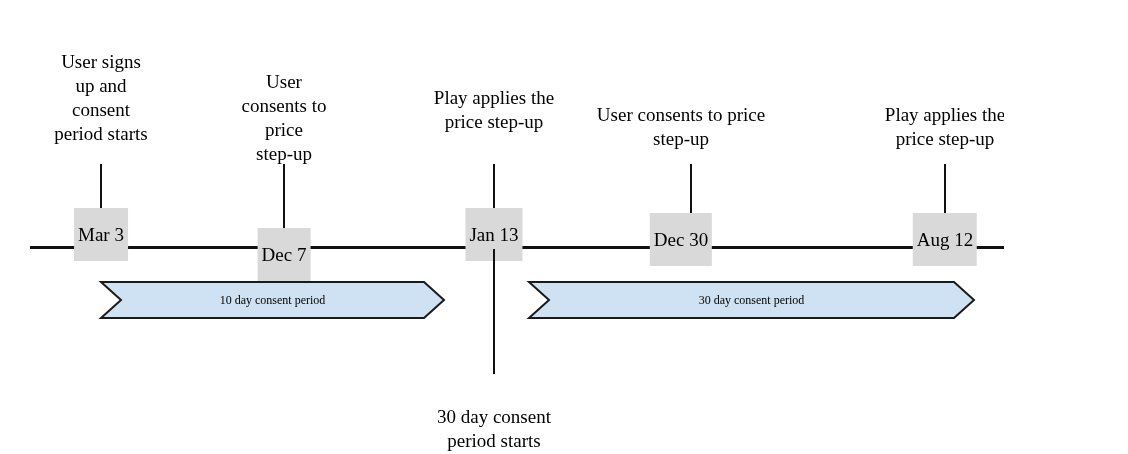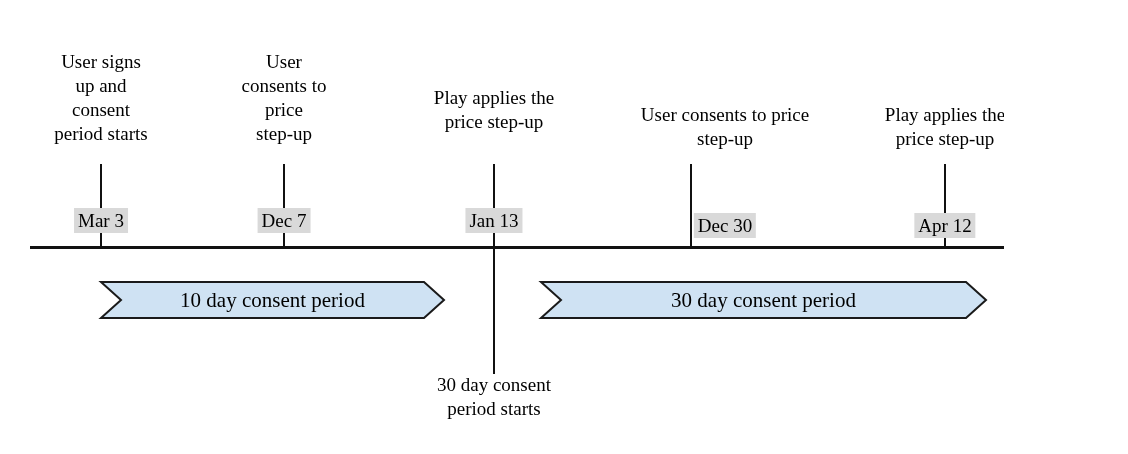--- a/index.html
+++ b/index.html
@@ -54,62 +54,63 @@
   }
   
   .note {
     position: absolute;
     transform: translateX(-50%);
     width: max-content;
     text-align: center;
     font-size: 19px;
     line-height: 24px;
     white-space: pre-line;
+    margin-top: 32px;
   }
   
   .date-label {
     position: absolute;
     transform: translateX(-50%);
     background: #d9d9d9;
     font-size: 19px;
     line-height: 23px;
-    padding: 1px 4px;
+    padding: 15px 4px;
     white-space: nowrap;
   }
   
   .banner {
     position: absolute;
     top: 281px;
     height: 38px;
   }
   .banner svg {
     position: absolute;
     left: 0;
     top: 0;
     overflow: visible;
   }
   .banner .banner-label {
     position: absolute;
     inset: 0;
     display: flex;
     align-items: center;
     justify-content: center;
-    font-size: 21px;
+    font-size: 12px;
     line-height: 24px;
   }
   
   .ev1 { left: 100px; }
   .ev2 { left: 283px; }
   .ev3 { left: 493px; }
   .ev4 { left: 690px; }
   .ev5 { left: 944px; }
   .evc1 { left: 101px; }
-  .evc2 { left: 284px; }
+  .evc2 { left: 284px; margin-top: 20px; }
   .evc3 { left: 494px; }
-  .evc4 { left: 725px; }
+  .evc4 { left: 681px; }
   .evc5 { left: 945px; }
   .desc-row-a { top: 50px; }
   .desc-row-b { top: 86px; }
   .desc-row-c { top: 103px; }
   .label-row-a { top: 208px; }
   .label-row-b { top: 213px; }
 </style>
 </head>
 <body>
 
@@ -140,29 +141,29 @@
 period starts</div>
 
   <div class="desc evc4 desc-row-c">User consents to price
 step-up</div>
   <div class="tick ev4"></div>
   <div class="date-label evc4 label-row-b">Dec 30</div>
 
   <div class="desc evc5 desc-row-c">Play applies the
 price step-up</div>
   <div class="tick ev5"></div>
-  <div class="date-label evc5 label-row-b">Apr 12</div>
+  <div class="date-label evc5 label-row-b">Aug 12</div>
 
   <div class="banner" style="left: 100px; width: 345px;">
     <svg width="345" height="38" viewBox="0 0 345 38">
       <polygon points="1,1 324,1 344,19 324,37 1,37 21,19" stroke-width="2" stroke-linejoin="miter" stroke="#1a1a1a" fill="#cfe2f3"></polygon>
     </svg>
     <div class="banner-label">10 day consent period</div>
   </div>
 
-  <div class="banner" style="left: 540px; width: 447px;">
+  <div class="banner" style="left: 528px; width: 447px;">
     <svg width="447" height="38" viewBox="0 0 447 38">
       <polygon points="1,1 426,1 446,19 426,37 1,37 21,19" stroke-width="2" stroke-linejoin="miter" stroke="#1a1a1a" fill="#cfe2f3"></polygon>
     </svg>
     <div class="banner-label">30 day consent period</div>
   </div>
 
 </div>
 
 </body></html>

